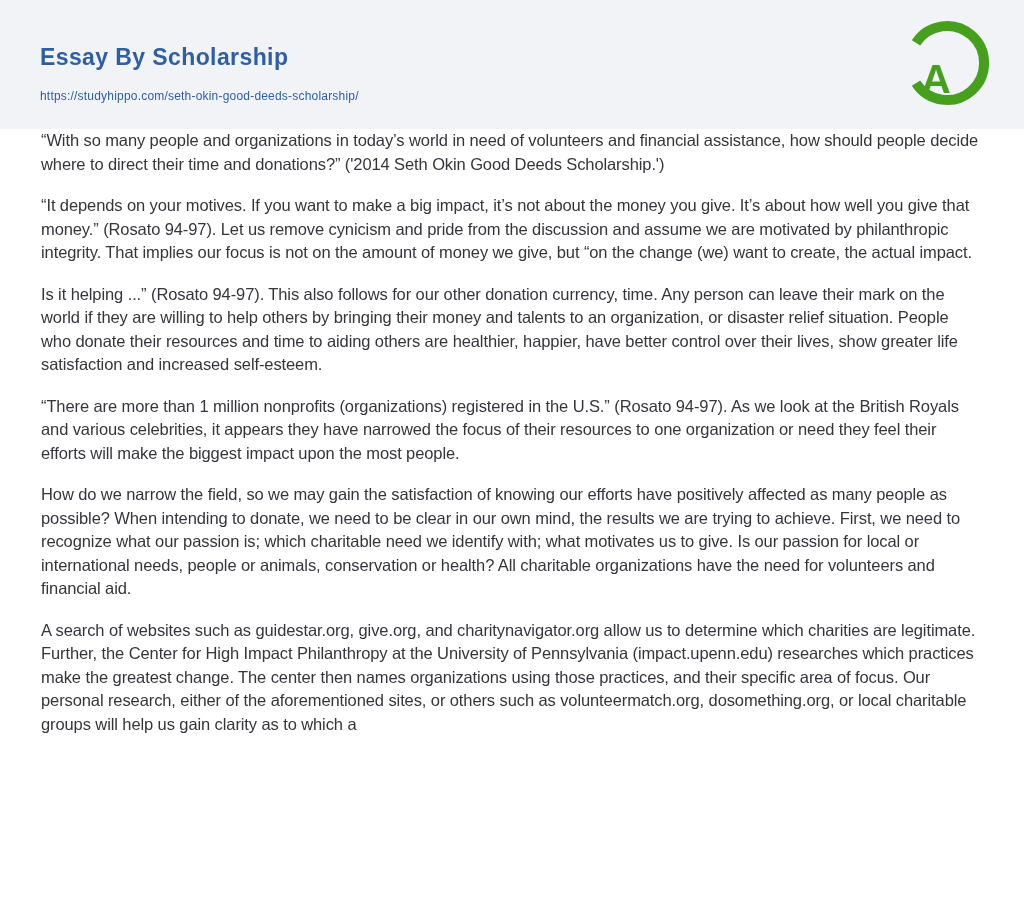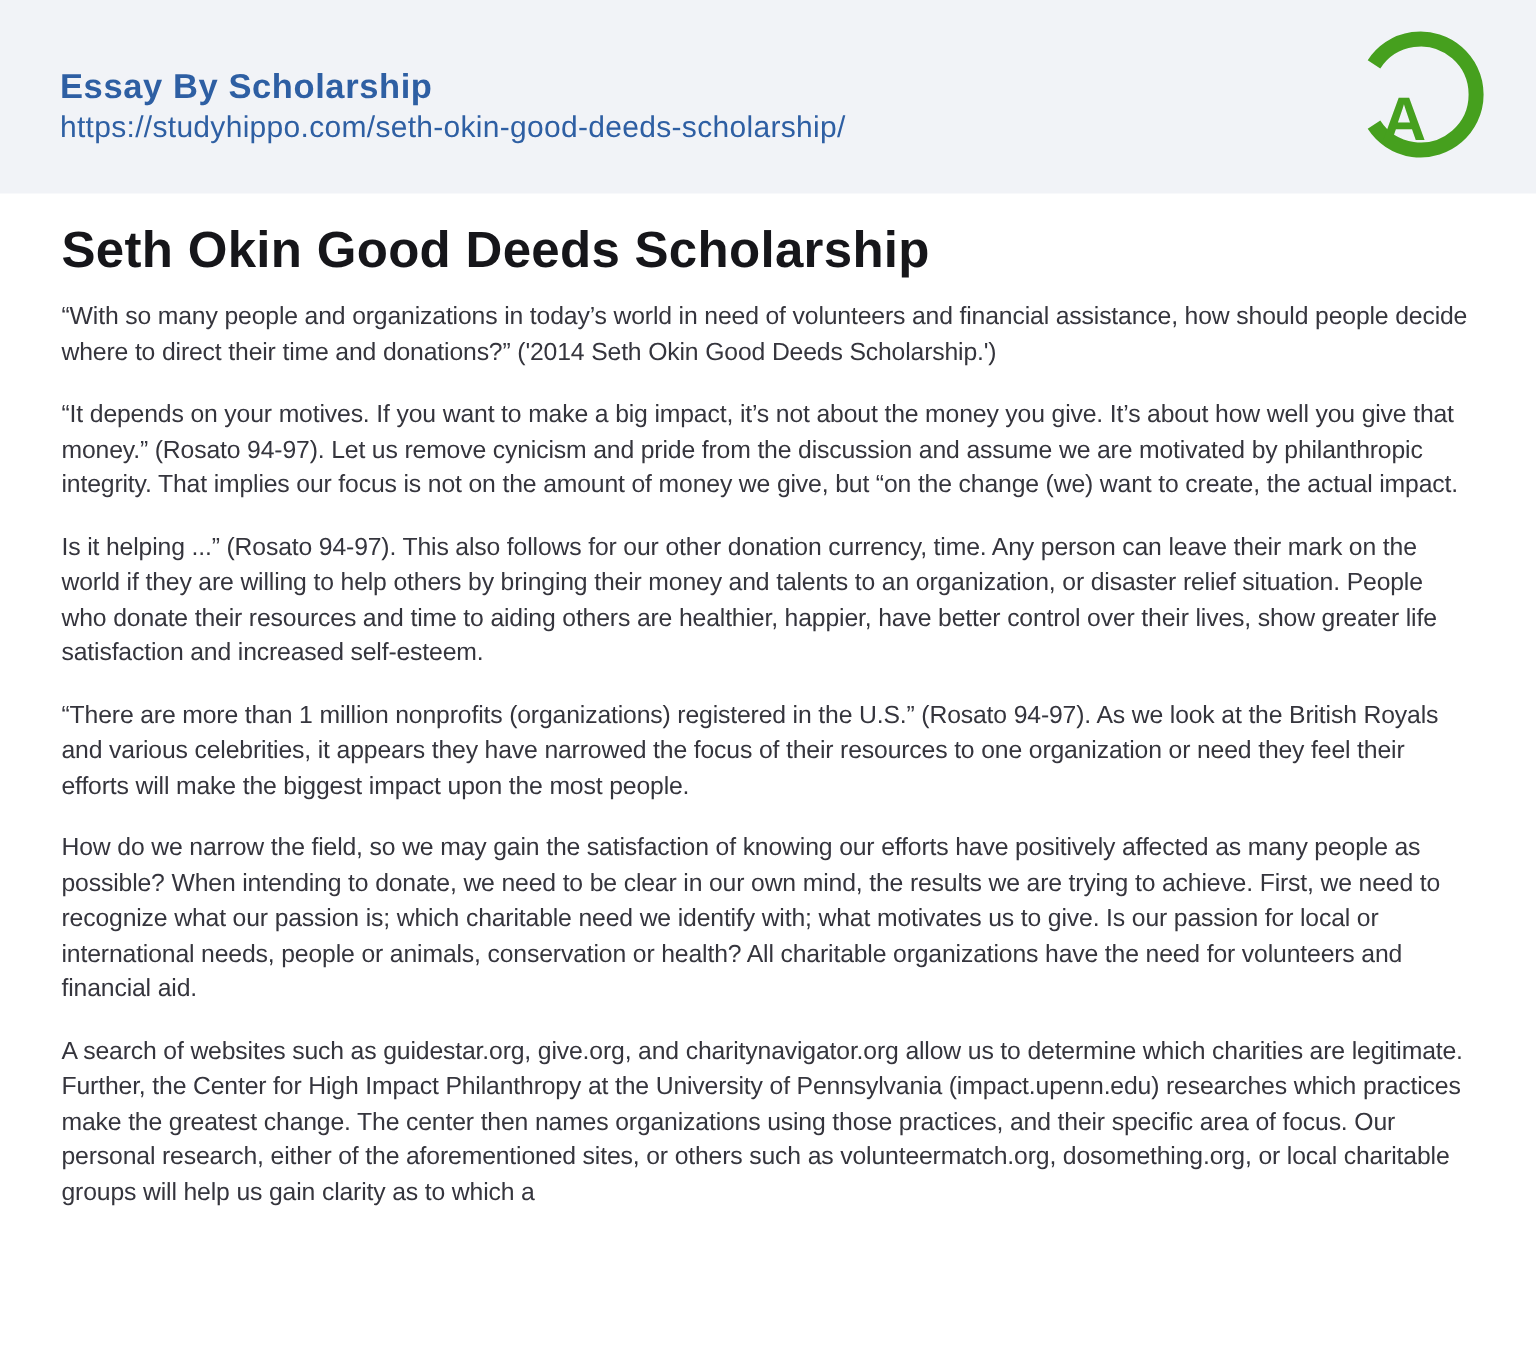--- a/index.html
+++ b/index.html
@@ -29,22 +29,22 @@
     left: 40px;
     top: 44px;
     font-size: 23px;
     font-weight: 700;
     letter-spacing: 0.4px;
     color: var(--blue);
   }
   .page-url {
     position: absolute;
     left: 40px;
-    top: 74px;
-    font-size: 20px;
+    top: 89px;
+    font-size: 12px;
     letter-spacing: 0.2px;
     color: var(--blue);
     text-decoration: none;
     cursor: pointer;
   }
   .logo {
     position: absolute;
     left: 901px;
     top: 17px;
     width: 92px;
@@ -79,20 +79,19 @@
   <a class="page-url">https://studyhippo.com/seth-okin-good-deeds-scholarship/</a>
   <div class="logo">
     <svg width="92" height="92" viewBox="0 0 92 92">
       <path d="M 15 25.9 A 37 37 0 1 1 15 66.1" fill="none" stroke="#46a01e" stroke-width="10" stroke-linecap="butt"></path>
       <text x="35" y="76" text-anchor="middle" font-family="Liberation Sans, sans-serif" font-size="41" font-weight="bold" fill="#46a01e">A</text>
     </svg>
   </div>
 </header>
 
 <main class="content">
-  <h1 class="article-title">Seth Okin Good Deeds Scholarship</h1>
   <p>“With so many people and organizations in today’s world in need of volunteers and financial assistance, how should people decide where to direct their time and donations?” ('2014 Seth Okin Good Deeds Scholarship.')</p>
   <p>“It depends on your motives. If you want to make a big impact, it’s not about the money you give. It’s about how well you give that money.” (Rosato 94-97). Let us remove cynicism and pride from the discussion and assume we are motivated by philanthropic integrity. That implies our focus is not on the amount of money we give, but “on the change (we) want to create, the actual impact.</p>
   <p>Is it helping ...” (Rosato 94-97). This also follows for our other donation currency, time. Any person can leave their mark on the world if they are willing to help others by bringing their money and talents to an organization, or disaster relief situation. People who donate their resources and time to aiding others are healthier, happier, have better control over their lives, show greater life satisfaction and increased self-esteem.</p>
   <p>“There are more than 1 million nonprofits (organizations) registered in the U.S.” (Rosato 94-97). As we look at the British Royals and various celebrities, it appears they have narrowed the focus of their resources to one organization or need they feel their efforts will make the biggest impact upon the most people.</p>
   <p>How do we narrow the field, so we may gain the satisfaction of knowing our efforts have positively affected as many people as possible? When intending to donate, we need to be clear in our own mind, the results we are trying to achieve. First, we need to recognize what our passion is; which charitable need we identify with; what motivates us to give. Is our passion for local or international needs, people or animals, conservation or health? All charitable organizations have the need for volunteers and financial aid.</p>
   <p>A search of websites such as guidestar.org, give.org, and charitynavigator.org allow us to determine which charities are legitimate. Further, the Center for High Impact Philanthropy at the University of Pennsylvania (impact.upenn.edu) researches which practices make the greatest change. The center then names organizations using those practices, and their specific area of focus. Our personal research, either of the aforementioned sites, or others such as volunteermatch.org, dosomething.org, or local charitable groups will help us gain clarity as to which a</p>
 </main>
 
 </body></html>

